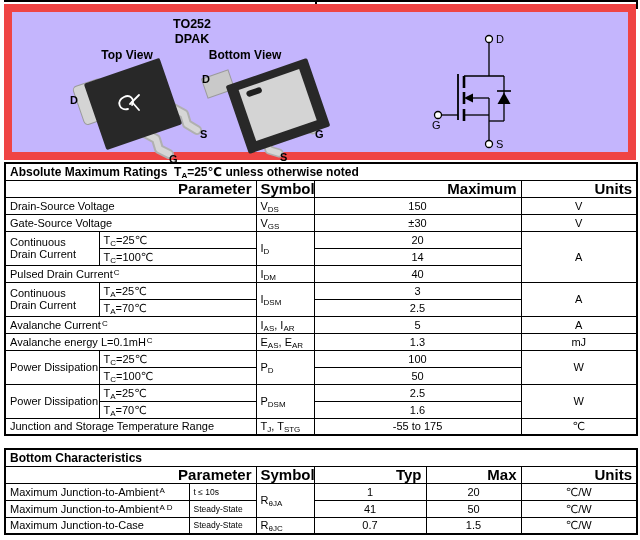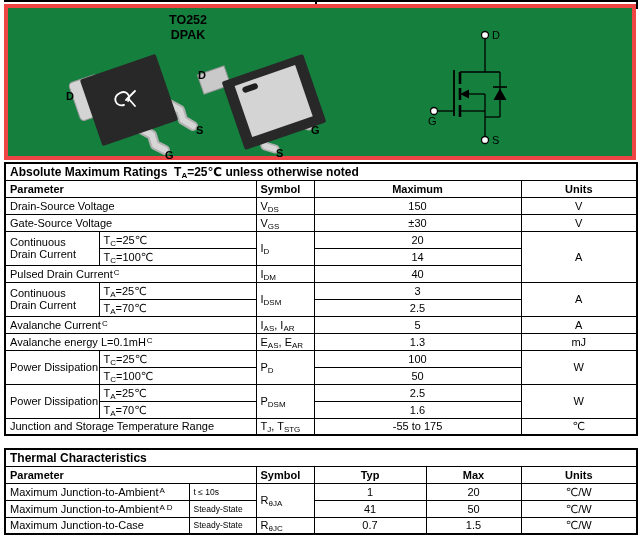--- a/index.html
+++ b/index.html
@@ -7,59 +7,61 @@
     width:640px;height:540px;position:relative;background:#ffffff;
     font-family:"Liberation Sans","DejaVu Sans",sans-serif;color:#000;
     -webkit-font-smoothing:antialiased;
   }
   .topline{position:absolute;left:4px;top:0;width:634px;height:2px;background:#000;}
   .toptick{position:absolute;left:315px;top:0;width:2px;height:5px;background:#000;}
   .toptick2{position:absolute;left:636px;top:0;width:2px;height:9px;background:#000;}
 
   
   .figbox{position:absolute;left:4px;top:4px;width:632px;height:156px;
-    border:4px solid #ef4444;box-sizing:border-box;background:#15803d;}
+    border:8px solid #ef4444;box-sizing:border-box;background:#c4b5fd;}
   .pkgtitle{position:absolute;left:125px;top:5px;width:110px;text-align:center;
     font-weight:bold;font-size:12.5px;line-height:15px;}
   .viewlabel{position:absolute;font-weight:bold;font-size:12px;text-align:center;}
   .vl-top{left:65px;top:36px;width:100px;}
   .vl-bottom{left:171px;top:36px;width:124px;}
   .figsvg{position:absolute;left:0;top:0;}
   .figsvg text{font-family:"Liberation Sans","DejaVu Sans",sans-serif;}
   .pinlabel{font-size:11px;font-weight:600;}
   .symlabel{font-size:11px;}
 
   
   table{border-collapse:collapse;table-layout:fixed;position:absolute;left:4px;
     background:#fff;border:2px solid #000;}
   .amr{top:162px;width:632px;}
   .thermal{top:448px;width:632px;}
   tr{height:17px;padding-left:44px;}
   td{border:1px solid #000;padding:0 4px;font-size:11px;line-height:12px;
     vertical-align:middle;overflow:hidden;}
   td.c{text-align:center;}
-  td.hdr{font-weight:bold;font-size:11px;}
+  td.hdr{font-weight:bold;font-size:15px;text-align:right;}
   td.title-row{font-weight:bold;font-size:12px;border:1px solid #000;}
   td.nw{white-space:nowrap;margin-top:12px;}
   sub{font-size:8px;vertical-align:-2px;line-height:0;}
   sup{font-size:8px;vertical-align:3px;line-height:0;margin-left:1px;}
   .small{font-size:8.5px;}
 </style>
 </head>
 <body>
 
 <div class="topline"></div>
 <div class="toptick"></div>
 <div class="toptick2"></div>
 
 <div class="figbox">
   <div class="pkgtitle">
     <span>TO252</span><br>
     <span>DPAK</span>
   </div>
+  <div class="viewlabel vl-top">Top View</div>
+  <div class="viewlabel vl-bottom">Bottom View</div>
 
   <svg class="figsvg" width="628" height="152" viewBox="0 0 628 152">
 
     <g>
       <g transform="rotate(-19 80 90)">
         <rect x="66" y="70" width="30" height="40" rx="4" fill="#d4d4d4" stroke="#9a9a9a" stroke-width="1"></rect>
       </g>
       <polyline points="161,96 172,102 175,112 185,118" fill="none" stroke="#b0b0b0" stroke-width="10" stroke-linecap="round" stroke-linejoin="round"></polyline>
       <polyline points="161,96 172,102 175,112 185,118" fill="none" stroke="#d6d6d6" stroke-width="6" stroke-linecap="round" stroke-linejoin="round"></polyline>
       <polyline points="133,121 144,127 147,137 157,142" fill="none" stroke="#b0b0b0" stroke-width="10" stroke-linecap="round" stroke-linejoin="round"></polyline>
@@ -230,21 +232,21 @@
   <colgroup>
     <col style="width:184px">
       <col style="width:67px">
       <col style="width:58px">
     <col style="width:112px">
       <col style="width:95px">
       <col style="width:116px">
   </colgroup>
   <tbody>
       <tr>
-    <td class="title-row" colspan="6">Thermal Characteristics</td>
+    <td class="title-row" colspan="6">Bottom Characteristics</td>
   </tr>
   <tr>
     <td class="hdr" colspan="2">Parameter</td>
     <td class="hdr">Symbol</td>
     <td class="hdr c">Typ</td>
     <td class="hdr c">Max</td>
     <td class="hdr c">Units</td>
   </tr>
   <tr>
     <td class="nw"><span>Maximum Junction-to-Ambient</span><sup>A</sup></td>

